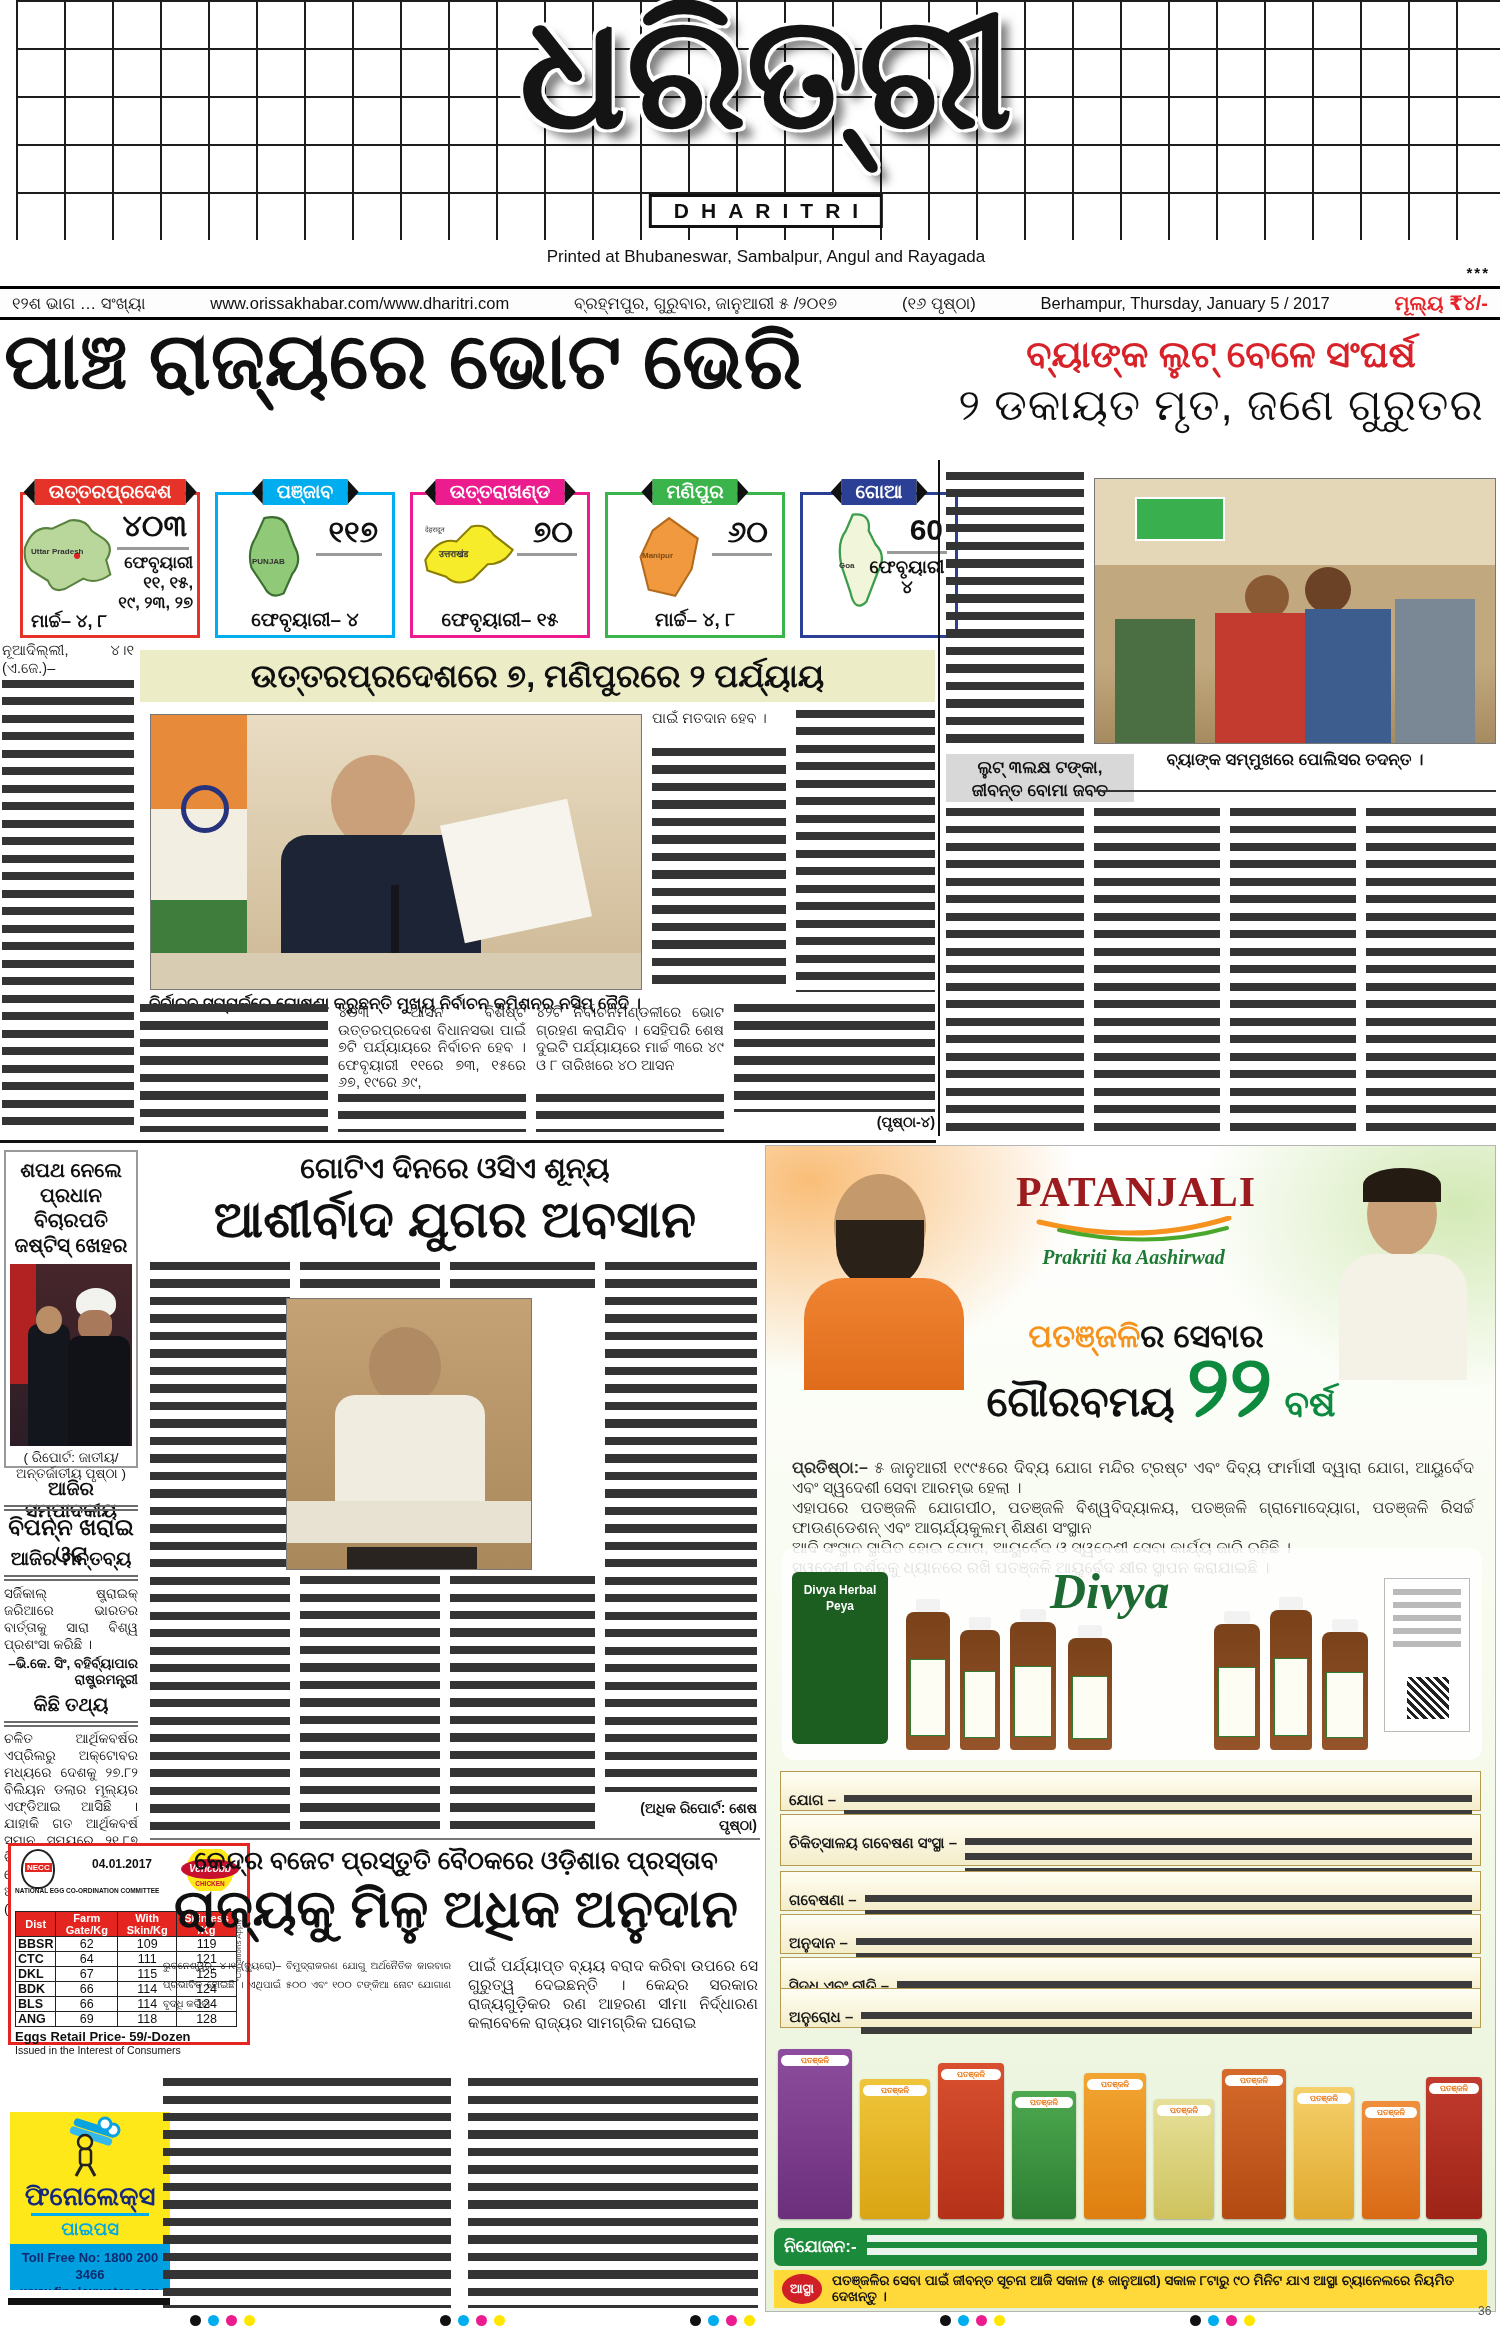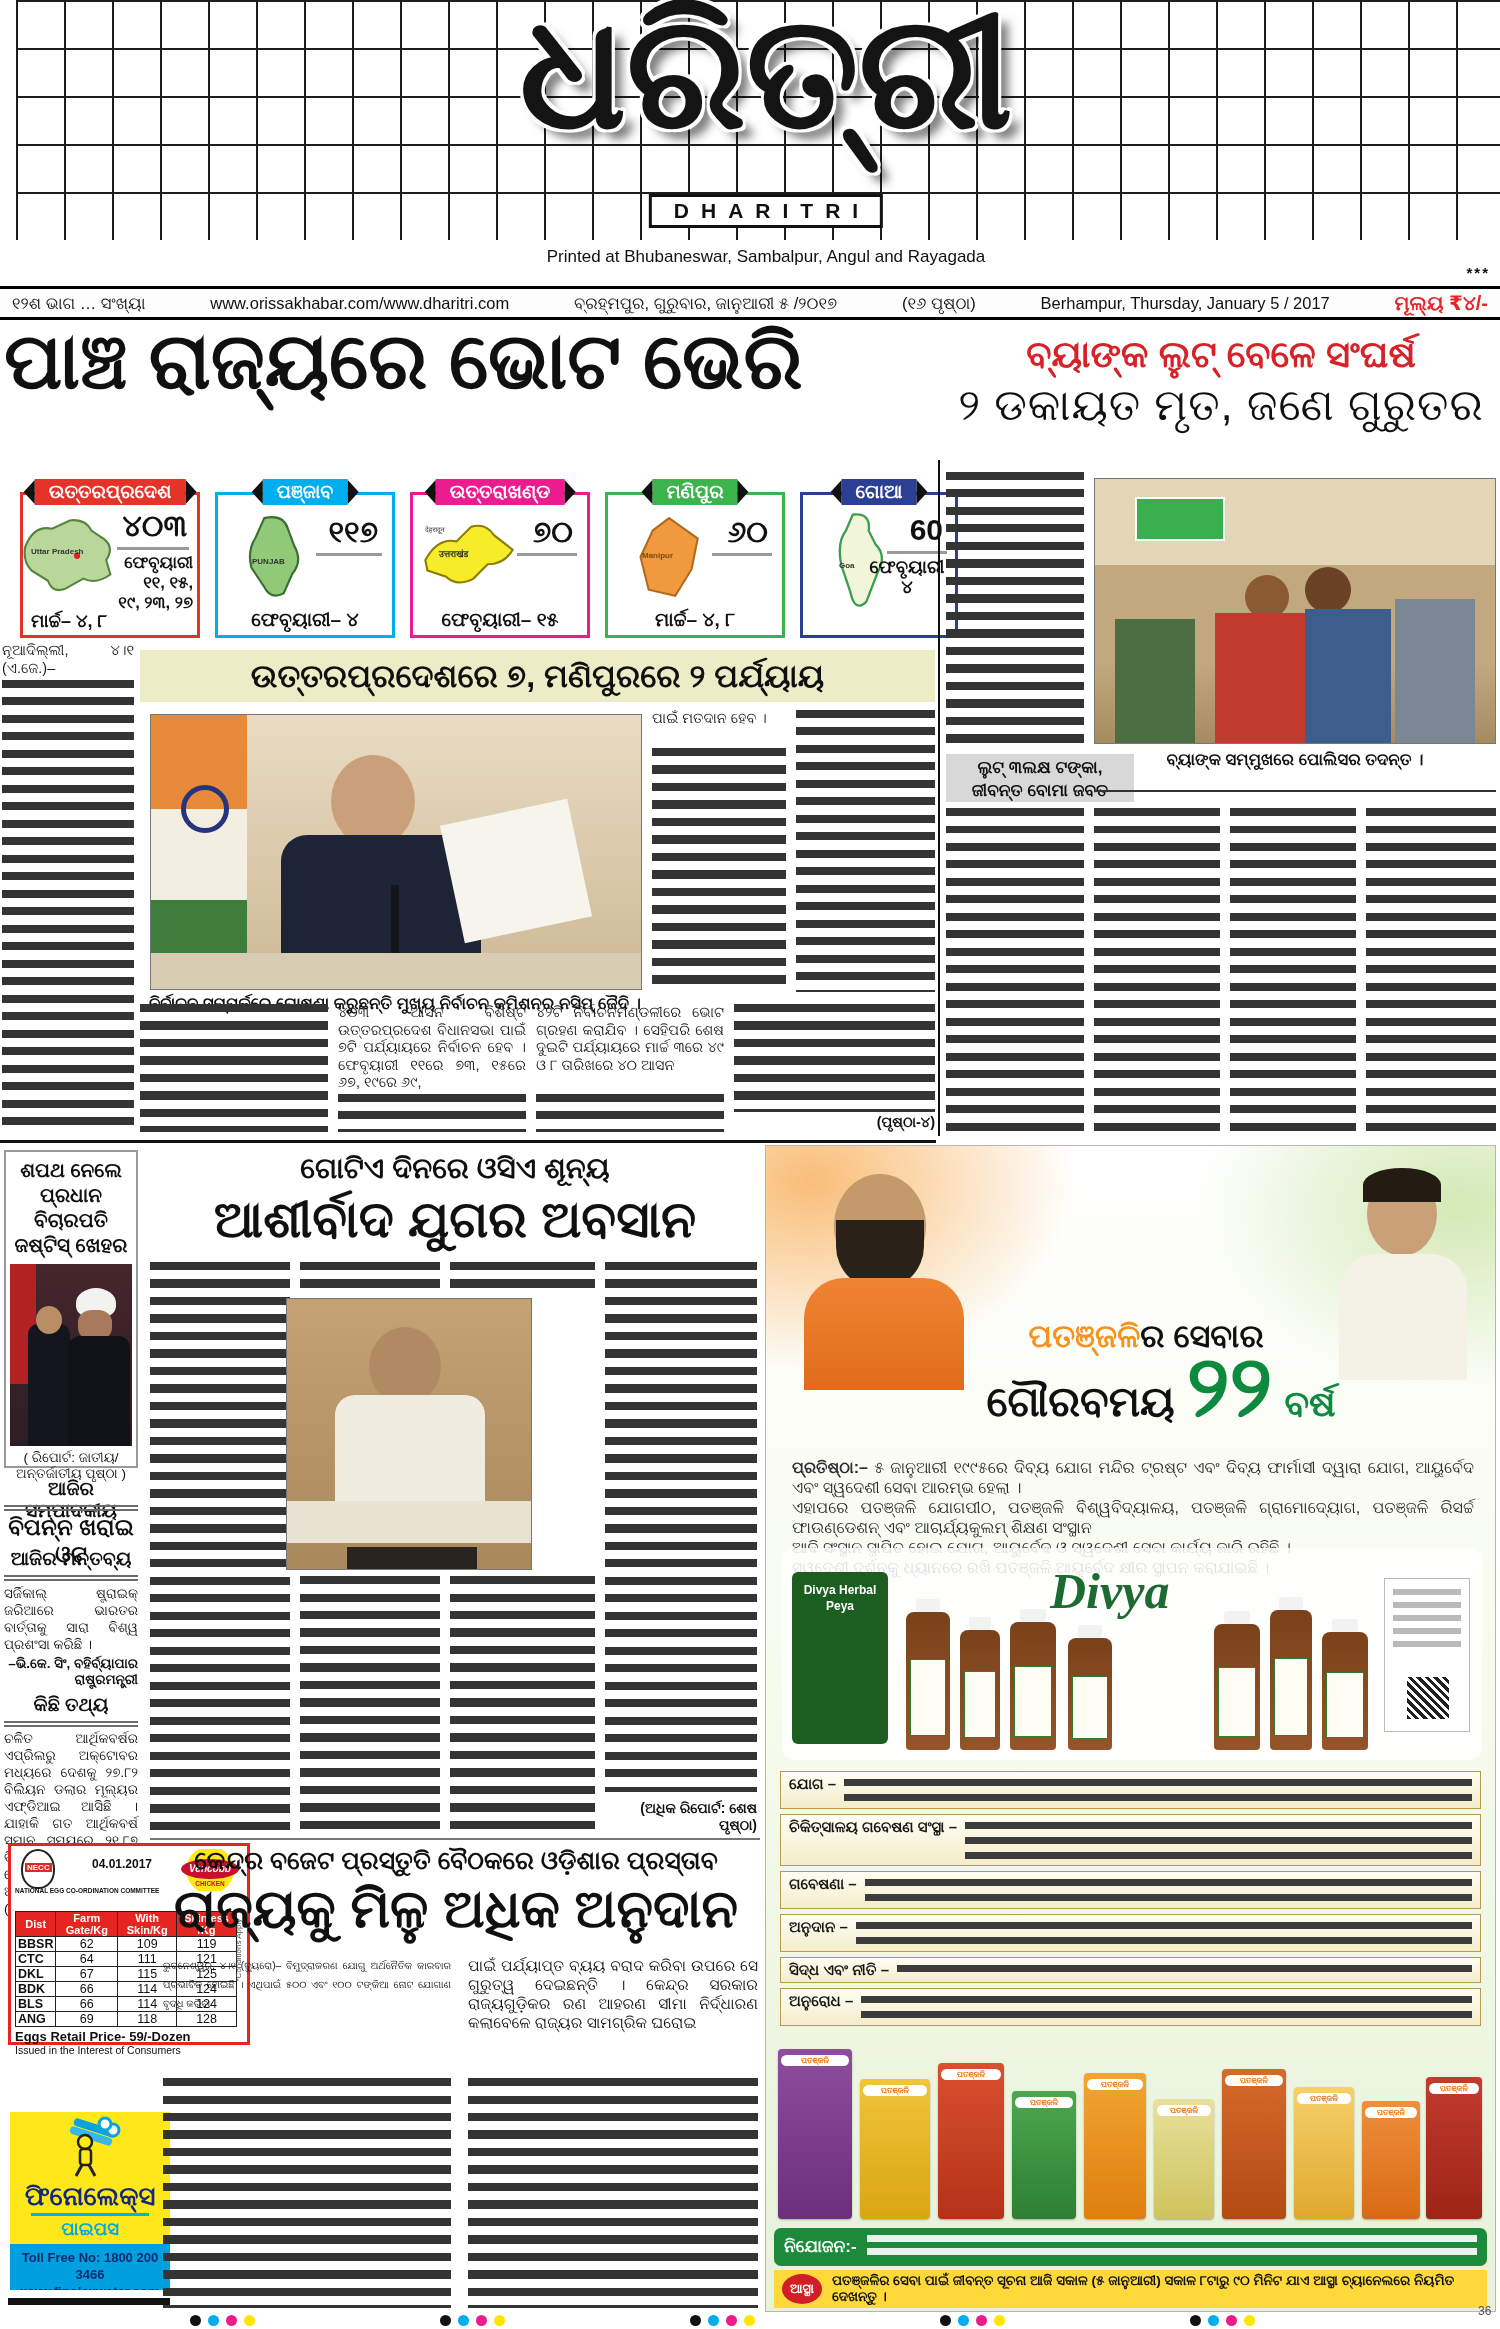--- a/index.html
+++ b/index.html
@@ -50,21 +50,21 @@
 .egg td:first-child{font-weight:bold;text-align:left}
 
 .fino{left:10px;top:2112px;width:160px;height:178px;background:#ffe81a;text-align:center;overflow:hidden}
 
 .pad{left:765px;top:1145px;width:731px;height:1167px;border:1px solid #b5b5b5;overflow:hidden;
  background:
   radial-gradient(ellipse 430px 310px at 6% 3%,rgba(246,146,30,.6),transparent 62%),
   radial-gradient(ellipse 420px 300px at 95% 5%,rgba(140,198,63,.38),transparent 62%),
   linear-gradient(#ffffff 0%,#f7fbee 45%,#e7f2d9 100%)}
 .prow{position:absolute;left:14px;right:14px;border:1px solid #b69a4f;background:linear-gradient(#fffef4,#f4edca);
-  padding:3px 8px;display:flex;gap:8px;align-items:flex-start;font-size:15px;font-weight:bold;color:#161616}
+  padding:19px 8px;display:flex;gap:8px;align-items:flex-start;font-size:15px;font-weight:bold;color:#161616}
 .prow .gk{flex:1;margin-top:4px;background-image:repeating-linear-gradient(to bottom,#3c3c3c 0 7px,transparent 7px 15px)}
 .bottle{position:absolute;border-radius:8px 8px 4px 4px;background:linear-gradient(#7a421a,#95542a)}
 .bottle::before{content:"";position:absolute;top:-13px;left:22%;right:22%;height:13px;background:#f2f2f2;border-radius:3px}
 .bottle .blbl{position:absolute;left:4px;right:4px;top:34%;bottom:10%;background:#fdfdf4;border:1px solid #2e7d32}
 .pack{position:absolute;border-radius:4px;box-shadow:0 1px 2px rgba(0,0,0,.3)}
 .pack .plbl{position:absolute;left:3px;right:3px;top:6px;background:#fff;border-radius:6px;font-size:8px;
   color:#e87511;font-weight:bold;text-align:center;line-height:11px}
 .dots span{display:inline-block;width:11px;height:11px;border-radius:50%;margin-right:7px}
 </style>
 </head>
@@ -343,20 +343,28 @@
   <div class="a greek" style="left:163px;top:2078px;width:288px;height:230px"></div>
   <div class="a" style="left:468px;top:1956px;width:290px;font-size:15.5px;line-height:19px;text-align:justify">ପାଇଁ ପର୍ଯ୍ୟାପ୍ତ ବ୍ୟୟ ବରାଦ କରିବା ଉପରେ ସେ ଗୁରୁତ୍ୱ ଦେଇଛନ୍ତି । କେନ୍ଦ୍ର ସରକାର ରାଜ୍ୟଗୁଡ଼ିକର ରଣ ଆହରଣ ସୀମା ନିର୍ଦ୍ଧାରଣ କଲାବେଳେ ରାଜ୍ୟର ସାମଗ୍ରିକ ଘରୋଇ</div>
   <div class="a greek" style="left:468px;top:2078px;width:290px;height:230px"></div>
 
   <div class="a pad">
     <div class="a" style="left:18px;top:14px;width:200px;height:230px;overflow:hidden">
       <div class="a" style="left:50px;top:14px;width:92px;height:104px;border-radius:50%;background:#c49a6c"></div>
       <div class="a" style="left:52px;top:60px;width:88px;height:70px;border-radius:0 0 46px 46px;background:#2a2118"></div>
       <div class="a" style="left:20px;top:118px;width:160px;height:112px;border-radius:40px 40px 0 0;background:linear-gradient(#ef8432,#e06c1b)"></div>
     </div>
+    <div class="a ctr" style="left:250px;top:22px;width:235px">
+      <div style="font-family:'Liberation Serif','DejaVu Serif',serif;font-weight:bold;font-size:42px;color:#9c1b1e;letter-spacing:1px">PATANJALI</div>
+      <svg width="210" height="26" viewBox="0 0 210 26">
+        <path d="M10 6 Q110 30 200 2" fill="none" stroke="#f6921e" stroke-width="5" stroke-linecap="round"></path>
+        <path d="M30 14 Q120 34 198 12" fill="none" stroke="#4aa72e" stroke-width="4" stroke-linecap="round"></path>
+      </svg>
+      <div style="font-family:'Liberation Serif','DejaVu Serif',serif;font-style:italic;font-weight:bold;font-size:20px;color:#1d7a34">Prakriti ka Aashirwad</div>
+    </div>
     <div class="a" style="right:22px;top:16px;width:140px;height:218px;overflow:hidden">
       <div class="a" style="left:34px;top:10px;width:70px;height:84px;border-radius:50%;background:#c9a078"></div>
       <div class="a" style="left:30px;top:6px;width:78px;height:34px;border-radius:50% 50% 0 0;background:#241b12"></div>
       <div class="a" style="left:6px;top:92px;width:128px;height:126px;border-radius:36px 36px 0 0;background:#f4f1e6"></div>
     </div>
     <div class="a b ctr" style="left:235px;top:172px;width:290px;font-size:32px">
       <span style="color:#f6921e">ପତଞ୍ଜଳି</span><span>ର ସେବାର</span>
     </div>
     <div class="a" style="left:180px;top:200px;width:430px;display:flex;align-items:baseline;justify-content:center;gap:12px">
       <span class="b" style="font-size:42px">ଗୌରବମୟ</span>

